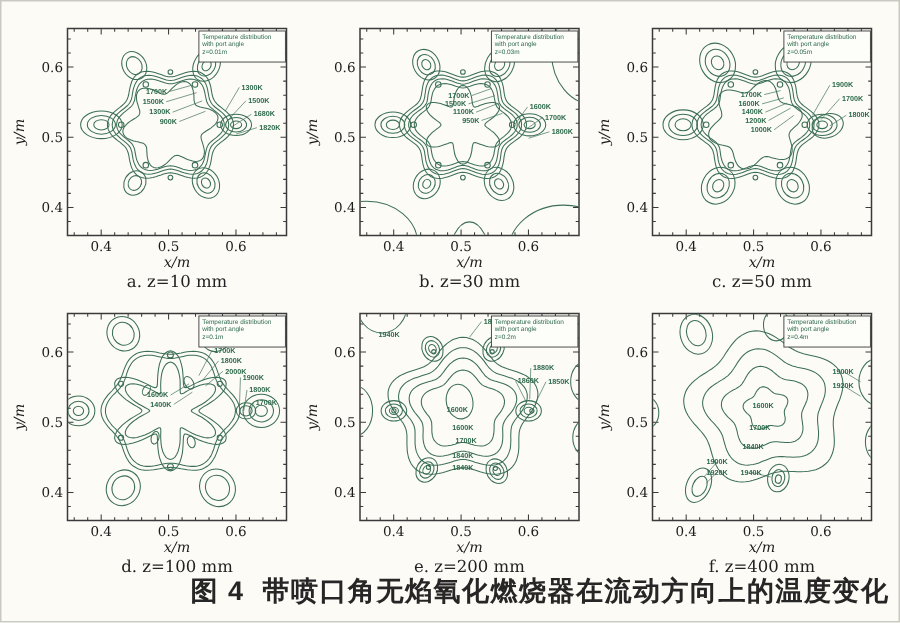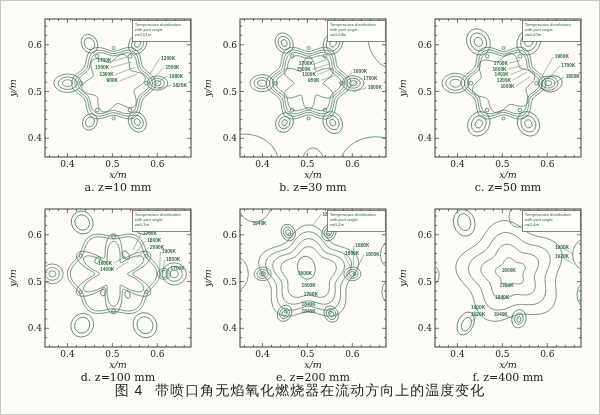--- a/index.html
+++ b/index.html
@@ -2,21 +2,21 @@
 <html><head>
 <meta charset="utf-8">
 <style>
   html,body{margin:0;padding:0;background:#e8e8e6;}
   .page{width:600px;height:415px;background:#fcfbf6;border:1px solid #c9c9c2;box-sizing:border-box;
         font-family:"Liberation Sans",sans-serif;position:relative;overflow:hidden;}
   .grid{display:grid;grid-template-columns:195px 195px 195px;grid-template-rows:190px 190px;
         padding:4px 0 0 6px;}
   .panel{margin:0;}
   .panel svg{display:block;}
-  .figcaption{text-align:center;font-weight:normal;font-size:14px;color:#262626;
+  .figcaption{text-align:right;font-weight:bold;font-size:18px;color:#262626;
               letter-spacing:1px;margin-top:-3px;}
   .figcaption span{margin:0 6px;}
 </style>
 </head>
 <body>
 
 <div class="page">
   <div class="grid">
     <figure class="panel">
       <svg viewBox="0 0 195 190" width="195" height="190">

